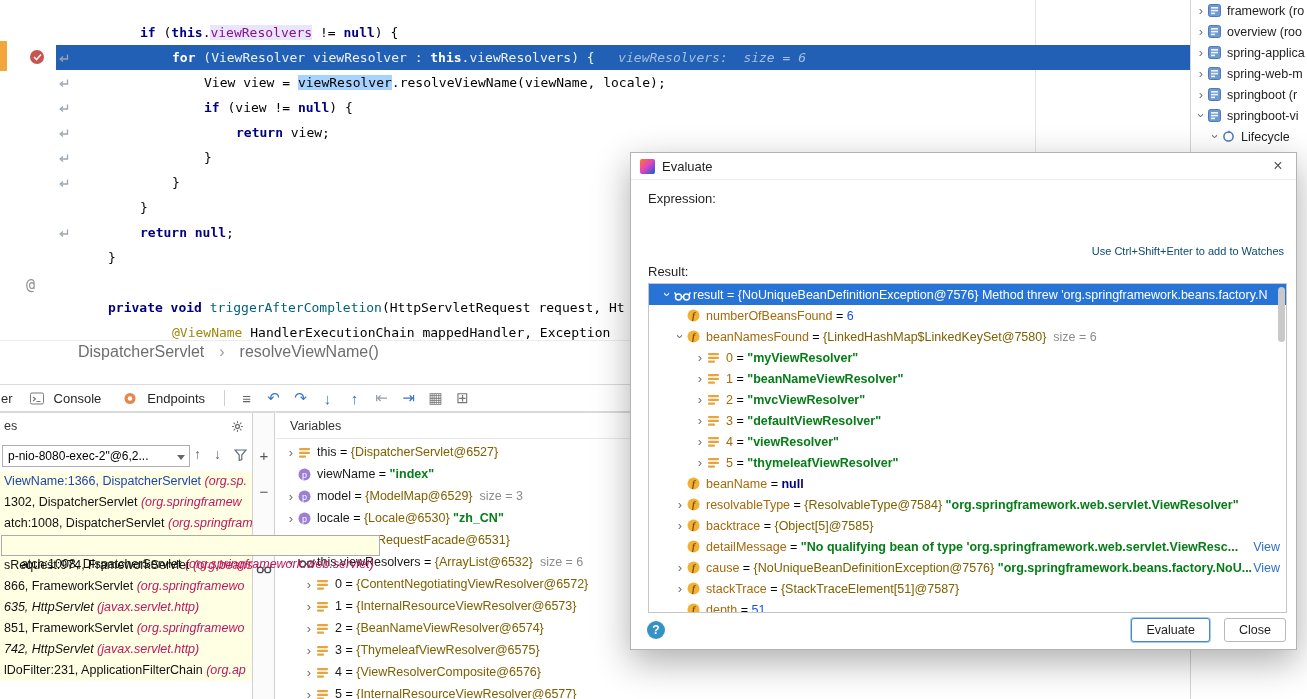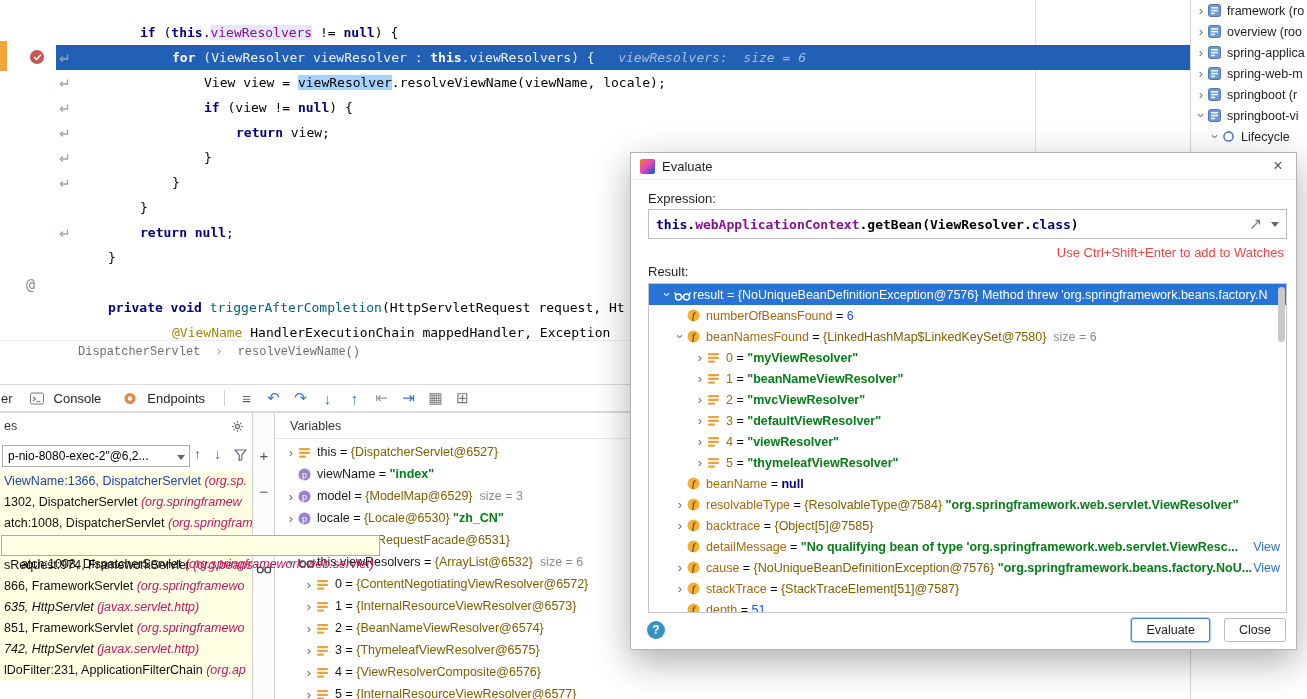--- a/index.html
+++ b/index.html
@@ -32,22 +32,22 @@
   .c-frm{color:#111} .c-pkg{color:#be185d;font-style:italic}
   .c-w{color:#fff}
 
   
   #project-tree { position:absolute; left:1190px; top:0; width:117px; height:699px; background:#fff;
                   border-left:1px solid #D5D5D5; overflow:hidden; }
   .pt-row { display:flex; align-items:center; height:21px; white-space:pre; overflow:hidden;
             font-size:12.5px; color:#1F1F1F; }
   
   #breadcrumb { position:absolute; left:0; top:340px; width:1190px; height:22px; display:flex;
-                align-items:center; padding-left:78px; gap:15px; font-size:12px; color:#6E6E6E;
-                border-top:1px solid #ECECEC; background:#fff;font-family:Liberation Mono, monospace; }
+                align-items:center; padding-left:78px; gap:15px; font-size:16px; color:#6E6E6E;
+                border-top:1px solid #ECECEC; background:#fff; }
   .bc-sep::after { content:"›"; color:#9B9B9B; }
 
   
   #debug-toolbar { position:absolute; left:0; top:384px; width:1190px; height:28px; background:#fff;
                    border-top:1px solid #DADADA; border-bottom:1px solid #DADADA;
                    display:flex; align-items:center; }
   .tab-partial { font-size:13px; color:#2B2B2B; padding:0 6px 0 1px; }
   .dtab { display:flex; align-items:center; gap:5px; padding:0 11px; height:100%; font-size:13px; color:#262626; }
   .tb-divider { width:1px; height:16px; background:#D0D0D0; margin:0 8px; }
   .tbtn { width:27px; height:22px; display:flex; align-items:center; justify-content:center; font-size:15px; }
@@ -103,21 +103,21 @@
   .close-x { width:18px; height:18px; display:flex; align-items:center; justify-content:center;
              font-size:16px; color:#555; }
   .close-x::after { content:"×"; }
   .dlg-label { position:absolute; left:17px; font-size:13px; color:#1F1F1F; }
   .expr-field { position:absolute; left:17px; right:9px; top:56px; height:30px; border:1px solid #B9BDC3;
                 background:#fff; display:flex; align-items:center; padding:0 7px; }
   #expr-code { font-size:13px; font-weight:bold; white-space:pre; flex:1; overflow:hidden; }
   .expand-btn { width:16px; display:flex; justify-content:center; }
   .expr-arrow { width:0; height:0; border-left:4px solid transparent; border-right:4px solid transparent;
                 border-top:5px solid #666; margin-left:8px; }
-  .watch-hint { position:absolute; right:12px; top:92px; font-size:13px; color:#ef4444; }
+  .watch-hint { position:absolute; right:12px; top:92px; font-size:11px; color:#0c4a6e; }
   #result-tree { position:absolute; left:17px; right:9px; top:130px; height:330px;
                  border:1px solid #C6C6C6; background:#fff; overflow:hidden; }
   #tree-scroll-thumb { position:absolute; right:1px; top:3px; width:7px; height:55px; background:#C9C9C9;
                        border-radius:4px; z-index:5; }
   .dlg-footer { position:absolute; left:0; right:0; bottom:0; height:38px; display:flex;
                 align-items:center; padding:0 10px 0 16px; }
   .help-circle { width:18px; height:18px; border-radius:50%; background:#3592C4; color:#fff;
                  display:flex; align-items:center; justify-content:center; font-size:12px; font-weight:bold; }
   .help-circle::after { content:"?"; }
   .btn { height:24px; padding:0 14px; font-size:12.5px; background:#fff; border:1px solid #B9B9B9;
@@ -365,29 +365,20 @@
     <span class="c-frm">atch:1008, DispatcherServlet </span><span class="c-pkg">(org.springframework.web.servlet)</span>
   </div>
 
   <div id="dialog">
     <div class="titlebar">
       <span class="logo"></span>
       <span class="dlg-title">Evaluate</span>
       <span class="close-x"></span>
     </div>
     <span class="dlg-label" style="top:38px">Expression:</span>
-    <div class="expr-field">
-      <span id="expr-code" class="mono"><span class="c-k">this</span><span class="c-pln">.</span><span class="c-fldb">webApplicationContext</span><span class="c-pln">.</span><span class="c-pln">getBean</span><span class="c-pln">(ViewResolver.</span><span class="c-k">class</span><span class="c-pln">)</span></span>
-      <span class="expand-btn">
-        <svg width="11" height="11">
-            <path d="M1.5 9.5 L9.5 1.5 M5.5 1.5 h4 v4" stroke="#7A7A7A" stroke-width="1.3" fill="none"></path>
-          </svg>
-      </span>
-      <span class="expr-arrow"></span>
-    </div>
     <span class="watch-hint">Use Ctrl+Shift+Enter to add to Watches</span>
     <span class="dlg-label" style="top:111px">Result:</span>
     <div id="result-tree">
       <div id="tree-scroll-thumb"></div>
     <div class="trow selected" style="padding-left: 11px;"><span class="chev open">›</span><span class="ricon"><svg width="17" height="12" viewBox="0 0 17 12">
               <circle cx="4.5" cy="8" r="3" fill="none" stroke="#fff" stroke-width="1.4"></circle>
               <circle cx="12.5" cy="8" r="3" fill="none" stroke="#fff" stroke-width="1.4"></circle>
               <path d="M7.5 8 h2 M1.9 6 L0.6 3.4 M15.1 6 L16.4 3.4" stroke="#fff" stroke-width="1.4" fill="none"></path>
             </svg></span><span class="c-w">result = {NoUniqueBeanDefinitionException@7576} Method threw 'org.springframework.beans.factory.N</span></div>
         <div class="trow" style="padding-left: 24px;"><span class="chev"></span><span class="ricon"><svg width="13" height="13">

